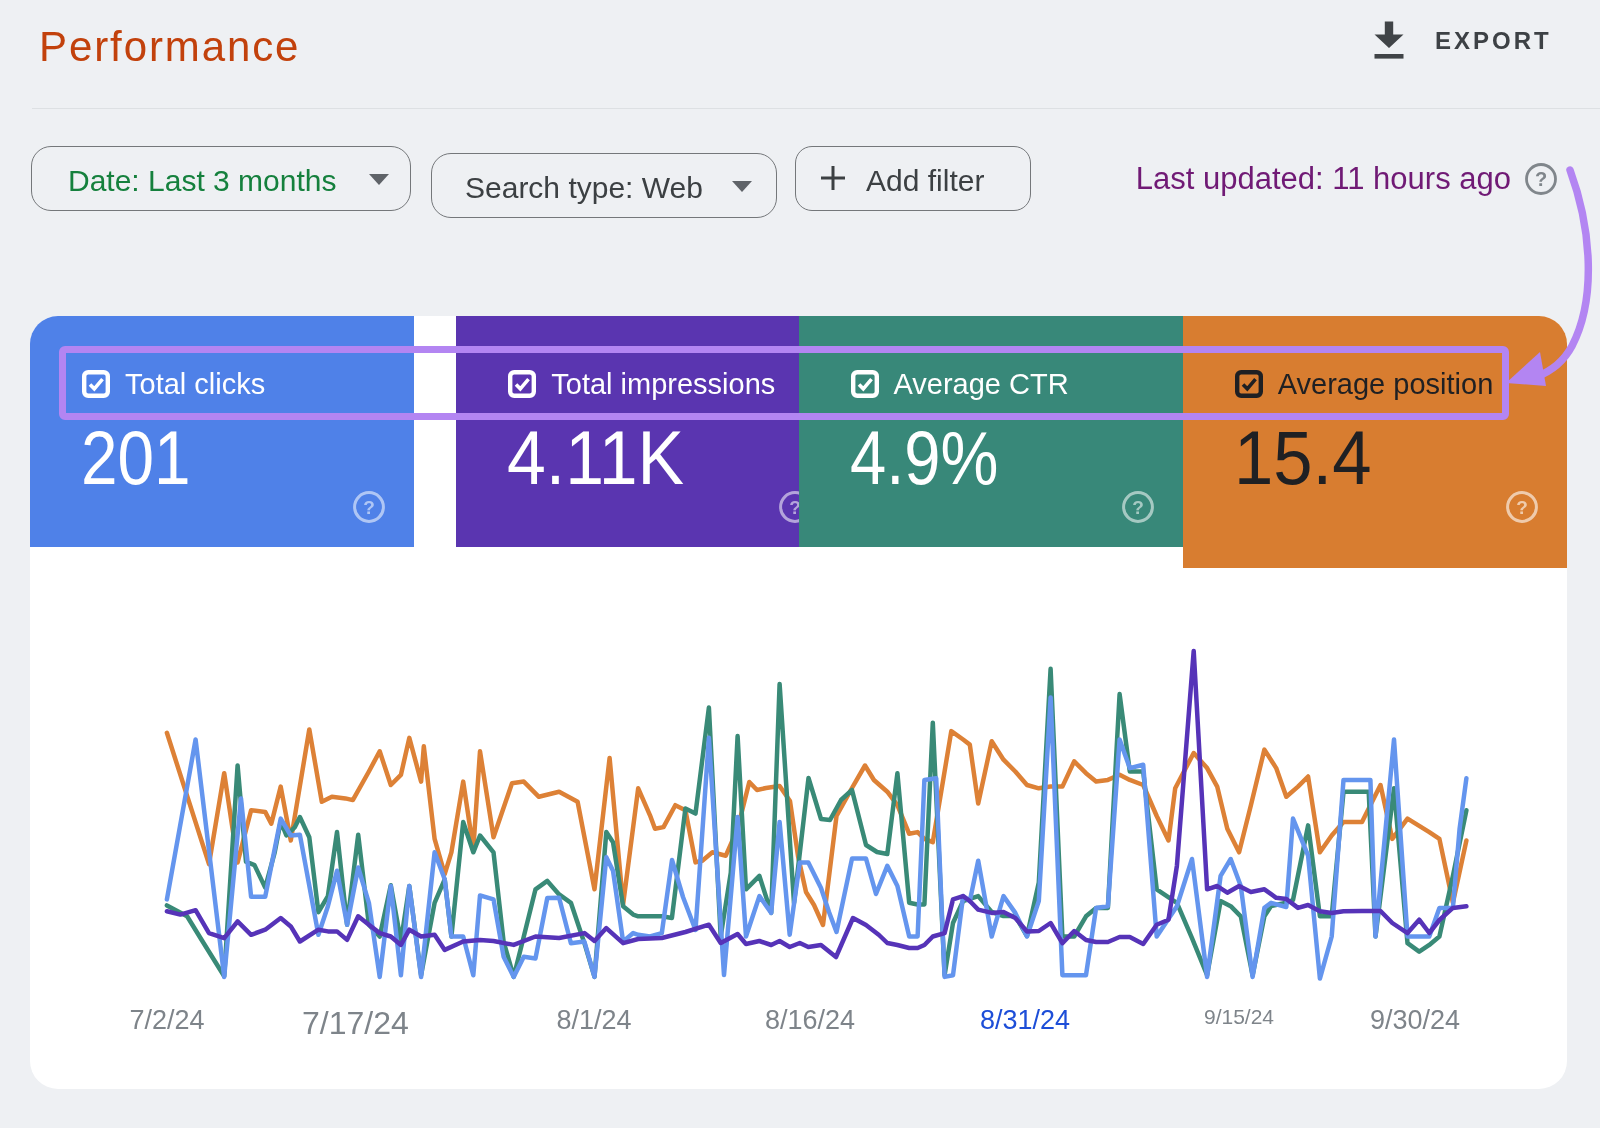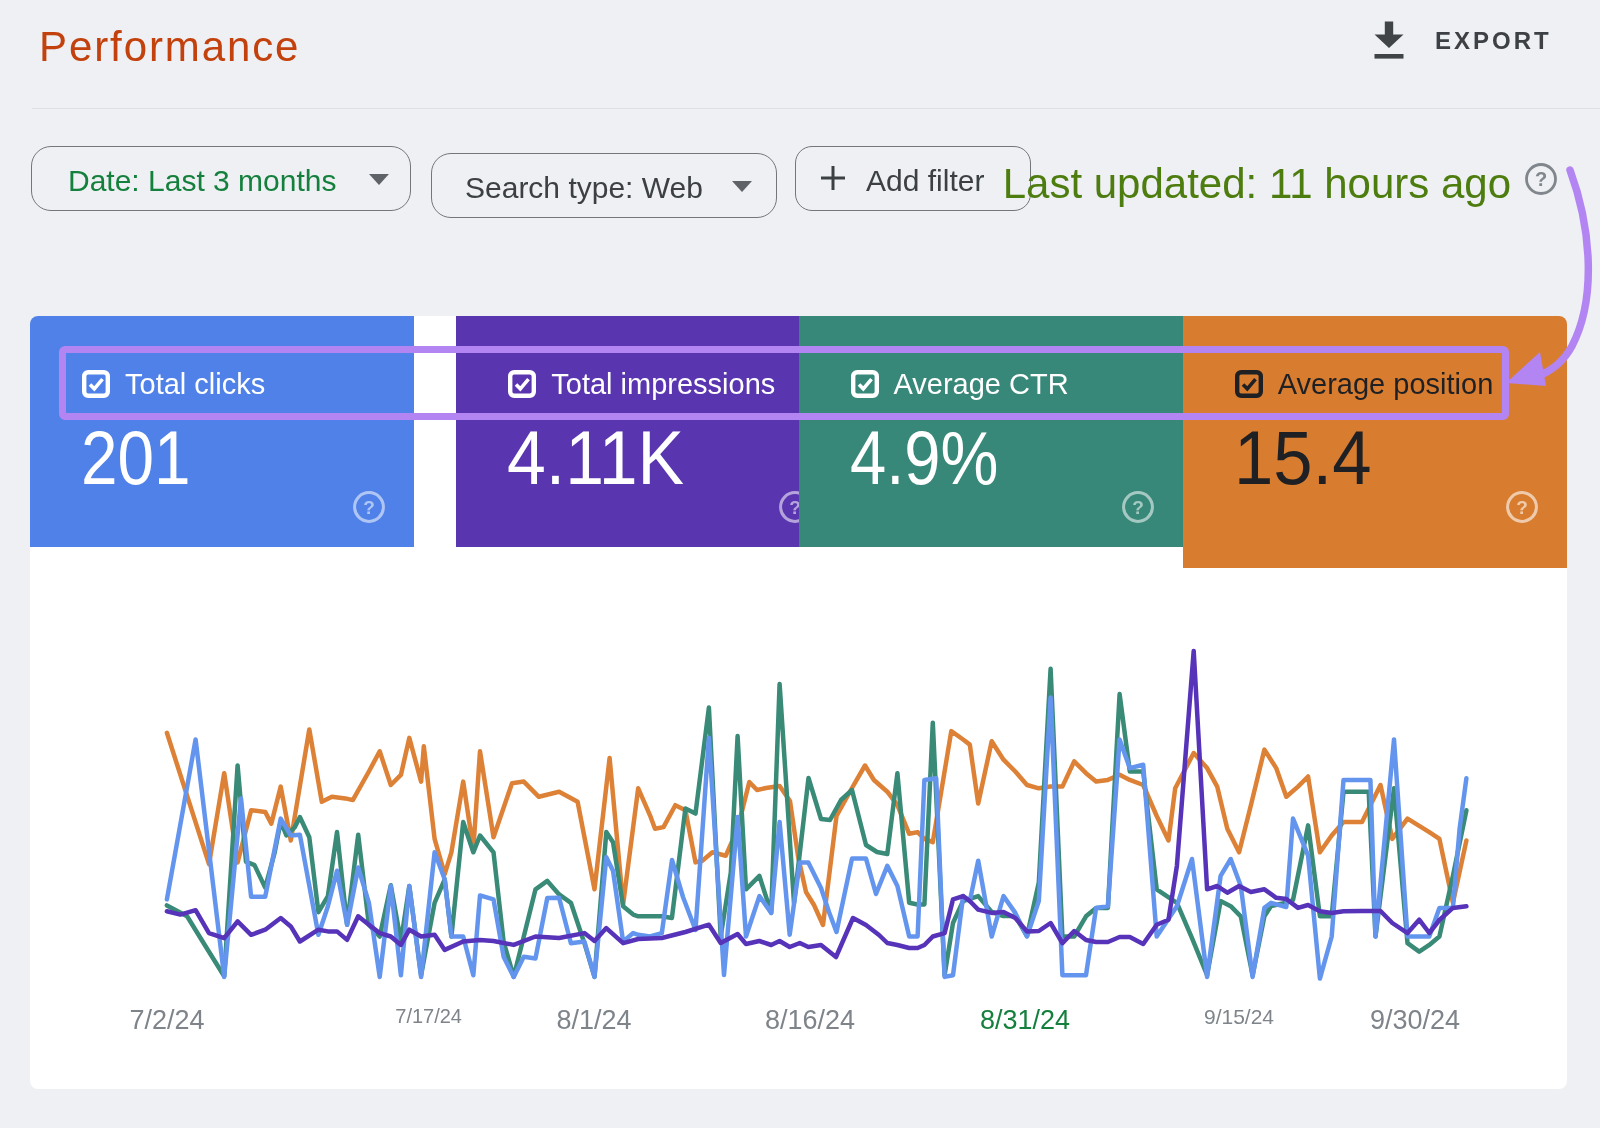--- a/index.html
+++ b/index.html
@@ -24,27 +24,27 @@
   <div style="position:absolute;left:33px;top:0;height:62px;line-height:67px;font-size:30px;color:#3c4043;">Search type: Web</div>
   <div style="position:absolute;left:300px;top:27px;width:0;height:0;border-left:10px solid transparent;border-right:10px solid transparent;border-top:11px solid #5f6368;"></div>
 </div>
 <div style="position:absolute;left:795px;top:146px;width:236px;height:65px;border:1.5px solid #74777a;border-radius:17px;box-sizing:border-box;">
   <svg width="30" height="30" viewBox="0 0 30 30" style="position:absolute;left:22px;top:16px;">
       <path d="M15 3 v24 M3 15 h24" stroke="#3c4043" stroke-width="3"></path>
     </svg>
   <div style="position:absolute;left:70px;top:0;height:62px;line-height:67px;font-size:30px;color:#3c4043;">Add filter</div>
 </div>
 
-<div style="position:absolute;right:89px;top:163px;font-size:42px;line-height:1;color:#4d7c0f;white-space:nowrap;text-align:center;">Last updated: 11 hours ago</div>
+<div style="position:absolute;right:89px;top:163px;font-size:31px;line-height:1;color:#701a75;white-space:nowrap;text-align:center;">Last updated: 11 hours ago</div>
 <svg width="34" height="34" viewBox="0 0 34 34" style="position:absolute;left:1524px;top:162px;">
     <circle cx="17" cy="17" r="14.5" fill="none" stroke="#80868b" stroke-width="2.8"></circle>
     <text x="17" y="24" font-size="20" font-weight="bold" fill="#80868b" text-anchor="middle" font-family="Liberation Sans, sans-serif">?</text>
   </svg>
 
-<div style="position:absolute;left:30px;top:316px;width:1537px;height:773px;border-radius:8px;background:#ffffff;overflow:hidden;">
+<div style="position:absolute;left:30px;top:316px;width:1537px;height:773px;border-radius:28px;background:#ffffff;overflow:hidden;">
 <div style="position:absolute;left:0.00px;top:0;width:384.25px;height:231px;background:#4f81e8;">
   <div style="position:absolute;left:52px;top:54px;"><svg width="28" height="28" viewBox="0 0 28 28">
           <rect x="2.2" y="2.2" width="23.6" height="23.6" rx="4" fill="none" stroke="#ffffff" stroke-width="4.4"></rect>
           <path d="M8 14.5 L12.3 18.8 L20.5 9.2" fill="none" stroke="#ffffff" stroke-width="3.6"></path>
         </svg></div>
   <div style="position:absolute;left:95px;top:53px;height:30px;line-height:30px;font-size:29px;color:#ffffff;white-space:nowrap;">Total clicks</div>
   <div style="position:absolute;left:51px;top:104px;height:76px;line-height:76px;font-size:76px;color:#ffffff;transform:scaleX(0.864);transform-origin:left top;white-space:nowrap;">201</div>
   <div style="position:absolute;left:323px;top:175px;"><svg width="32" height="32" viewBox="0 0 32 32" style="opacity:0.55">
           <circle cx="16" cy="16" r="14.4" fill="none" stroke="#ffffff" stroke-width="3"></circle>
           <text x="16" y="22.5" font-family="Liberation Sans, sans-serif" font-size="19" font-weight="bold" fill="#ffffff" text-anchor="middle">?</text>
@@ -86,24 +86,24 @@
           <text x="16" y="22.5" font-family="Liberation Sans, sans-serif" font-size="19" font-weight="bold" fill="#ffffff" text-anchor="middle">?</text>
         </svg></div>
 </div>
 <svg width="1537" height="542" viewBox="0 0 1537 542" style="position:absolute;left:0;top:231px;">
 <polyline points="136.9,185.8 179.0,317.1 194.2,226.2 207.6,315.4 221.1,263.2 235.2,264.9 241.3,276.7 250.7,239.6 260.8,293.5 279.3,182.4 291.8,254.8 301.9,249.8 315.4,251.4 322.8,253.1 338.9,224.5 349.7,204.3 360.8,238.0 370.9,227.9 379.3,190.9 391.1,234.6 393.8,199.3 404.6,291.9 414.7,327.2 421.4,305.3 433.2,234.6 443.3,301.9 450.0,204.3 463.5,290.2 482.0,236.3 493.8,234.6 508.9,249.8 529.1,244.7 547.6,254.8 564.5,342.3 579.6,211.0 593.1,357.5 608.2,241.3 620.0,268.3 625.0,281.8 633.5,280.1 645.3,258.2 655.4,263.2 665.5,315.4 672.3,313.7 682.4,305.3 695.8,308.7 707.6,281.8 719.3,235.0 727.0,243.0 736.1,241.0 749.6,239.0 760.0,254.0 768.0,309.0 776.0,345.0 784.0,358.0 793.0,378.0 806.5,269.0 822.0,241.0 835.0,218.5 843.9,233.0 857.3,244.7 867.4,258.2 879.2,286.8 887.6,285.1 894.4,291.9 902.8,295.2 921.3,184.1 933.1,192.5 939.8,197.6 948.2,256.5 961.7,194.2 973.5,212.7 985.3,224.5 997.0,238.0 1008.8,241.3 1020.6,239.6 1032.4,239.6 1044.2,214.4 1056.0,226.2 1066.1,234.6 1077.9,232.9 1089.6,227.8 1099.8,232.9 1113.2,238.0 1126.7,269.0 1138.5,293.5 1145.2,241.3 1163.7,206.0 1177.1,221.1 1187.2,239.6 1197.3,281.8 1209.1,305.3 1220.9,258.2 1234.4,202.6 1246.2,221.1 1256.3,249.8 1268.0,239.6 1278.1,229.5 1289.9,305.3 1301.7,288.5 1313.5,275.0 1332.0,275.0 1350.5,238.0 1362.3,291.9 1377.5,271.6 1399.3,285.1 1409.4,291.9 1422.9,355.8 1436.4,293.5" fill="none" stroke="#dd8136" stroke-width="4.5" stroke-linejoin="round" stroke-linecap="round"></polyline>
 <polyline points="136.9,358.4 157.1,369.3 170.6,391.2 194.2,429.2 207.6,218.4 216.0,314.7 224.5,318.1 235.2,340.6 244.7,305.3 250.7,274.3 256.4,288.5 264.9,280.1 269.9,270.0 279.3,290.2 288.4,365.2 297.9,349.1 307.0,285.1 317.1,377.7 328.2,287.8 338.9,377.7 349.7,389.5 360.8,338.3 370.9,394.5 379.3,339.0 391.1,428.2 404.6,355.8 414.7,332.3 421.4,389.5 433.2,275.0 443.3,305.3 450.0,288.5 463.5,305.3 473.6,394.5 483.7,429.9 493.8,389.5 505.5,342.3 517.3,333.9 529.1,347.4 540.9,355.8 554.4,396.2 564.5,429.9 576.3,285.1 583.0,295.2 593.1,359.2 603.2,367.6 608.2,369.3 620.0,369.3 631.8,369.3 641.9,371.0 655.4,261.5 665.5,266.6 678.9,160.5 690.7,389.5 700.8,325.5 707.6,189.1 716.0,342.3 729.4,328.9 741.2,365.9 749.6,137.0 764.0,356.0 778.5,231.0 791.0,272.0 800.0,273.0 811.0,253.0 822.0,243.0 836.0,298.0 847.0,305.0 857.3,307.0 867.4,226.2 879.2,355.8 887.6,357.5 894.4,357.5 902.8,175.7 914.6,428.2 923.0,376.0 933.1,354.0 948.2,349.1 961.7,365.0 973.5,369.0 985.3,369.0 997.0,389.0 1008.8,335.6 1020.6,121.8 1032.4,389.5 1044.2,389.5 1056.0,369.3 1066.1,360.9 1077.9,360.9 1089.6,147.1 1099.8,224.5 1113.2,224.5 1126.7,342.3 1146.9,355.8 1162.0,391.2 1177.1,428.2 1190.6,354.1 1200.7,359.2 1210.8,369.3 1222.6,428.2 1234.4,369.3 1241.1,359.0 1256.3,355.8 1263.0,353.0 1278.1,278.4 1289.9,369.3 1301.7,369.3 1313.5,244.7 1318.5,244.7 1338.7,244.7 1345.5,389.5 1364.0,241.3 1377.5,396.2 1389.2,404.6 1399.3,397.9 1409.4,389.5 1422.9,328.9 1436.4,263.2" fill="none" stroke="#398a77" stroke-width="4.5" stroke-linejoin="round" stroke-linecap="round"></polyline>
 <polyline points="136.9,352.4 165.6,192.5 194.2,429.9 211.0,251.5 221.1,349.8 235.2,349.8 250.7,271.6 260.8,288.5 269.9,287.8 288.4,387.8 297.9,359.2 307.0,323.8 317.1,377.7 328.2,320.5 338.9,355.8 349.7,429.9 360.8,339.0 370.9,428.2 379.3,339.0 391.1,429.9 404.6,305.3 414.7,332.3 421.4,389.5 433.2,389.5 443.3,428.2 450.0,348.4 463.5,352.4 473.6,409.7 483.7,429.9 493.8,409.7 505.5,411.4 517.3,351.0 529.1,350.8 540.9,396.2 554.4,394.5 564.5,429.9 576.3,310.3 583.0,323.8 593.1,394.5 603.2,386.1 608.2,387.8 620.0,389.5 631.8,386.1 642.0,313.0 653.0,350.0 665.5,383.0 678.9,190.8 694.0,428.0 707.6,270.0 716.0,389.5 729.4,349.1 741.2,365.9 749.6,275.0 759.7,387.8 769.8,315.4 778.3,315.4 791.0,341.0 799.0,365.0 806.5,385.0 822.0,311.6 836.0,311.6 846.0,347.0 857.3,318.8 867.4,339.0 879.2,389.5 887.6,389.5 894.4,232.9 906.2,231.2 914.6,429.9 923.0,428.2 933.1,349.1 939.8,354.1 948.2,313.7 961.7,389.5 973.5,349.1 985.3,365.9 997.0,389.5 1008.8,354.1 1020.6,150.4 1032.4,428.2 1044.2,428.2 1056.0,428.2 1066.1,360.9 1077.9,359.2 1089.6,192.5 1099.8,221.1 1113.2,217.7 1126.7,389.5 1146.9,359.2 1162.0,312.0 1177.1,429.9 1190.6,328.9 1200.7,312.0 1210.8,339.0 1222.6,429.9 1234.4,360.9 1241.1,355.8 1256.3,360.0 1263.0,271.6 1278.1,308.7 1289.9,431.6 1301.7,389.5 1313.5,232.9 1318.5,232.9 1340.4,232.9 1345.5,389.5 1364.0,192.5 1377.5,389.5 1389.2,389.5 1399.3,389.5 1409.4,360.9 1422.9,360.9 1429.6,281.8 1436.4,231.2" fill="none" stroke="#6495ee" stroke-width="4.5" stroke-linejoin="round" stroke-linecap="round"></polyline>
 <polyline points="136.9,364.2 150.4,367.6 165.6,363.2 179.0,386.1 194.2,391.2 207.6,374.3 221.1,387.8 235.2,382.7 250.7,371.0 260.8,379.4 269.9,394.5 288.4,382.7 297.9,384.4 307.0,384.4 317.1,392.9 328.2,369.3 338.9,377.7 349.7,386.1 360.8,389.5 370.9,397.9 379.3,382.7 391.1,389.5 404.6,387.8 414.7,402.9 433.2,394.5 450.0,392.9 463.5,394.0 483.7,397.9 505.5,389.5 529.1,391.0 554.4,386.1 564.5,394.0 576.3,381.1 593.1,396.2 608.2,392.0 631.8,391.0 655.4,385.0 678.9,377.7 690.7,396.0 707.6,387.0 716.0,397.0 729.4,394.0 741.2,398.0 749.6,394.0 759.7,400.0 769.8,396.0 778.3,400.0 791.0,398.0 806.0,410.0 823.0,371.0 836.0,378.0 849.0,388.0 857.3,396.0 867.4,398.0 879.2,401.0 887.6,401.0 894.4,398.0 902.8,389.5 914.6,386.1 923.0,352.4 933.1,349.1 939.8,354.0 948.2,362.6 961.7,365.9 973.5,365.0 985.3,371.0 997.0,384.4 1008.8,384.0 1020.6,376.0 1032.4,396.2 1044.2,384.0 1056.0,393.0 1066.1,395.0 1077.9,395.0 1089.6,390.0 1099.8,390.0 1113.2,397.0 1126.7,377.7 1138.5,372.7 1146.9,318.8 1163.7,104.0 1177.1,342.3 1187.2,339.0 1197.3,345.7 1209.1,339.0 1220.9,345.0 1234.4,342.3 1246.2,350.8 1256.3,352.0 1268.0,360.9 1278.1,358.0 1289.9,364.2 1301.7,366.0 1313.5,364.2 1332.0,364.0 1350.5,364.0 1362.3,376.0 1377.5,386.1 1389.2,372.7 1399.3,386.0 1409.4,373.0 1422.9,360.9 1436.4,359.2" fill="none" stroke="#5633b8" stroke-width="4.5" stroke-linejoin="round" stroke-linecap="round"></polyline>
 </svg>
 <div style="position:absolute;left:57px;top:689px;width:160px;text-align:center;font-size:27px;color:#7e848a;">7/2/24</div>
-<div style="position:absolute;left:272px;top:689px;width:160px;text-align:right;font-size:20px;color:#7e848a;">7/17/24</div>
+<div style="position:absolute;left:272px;top:689px;width:160px;text-align:left;font-size:32px;color:#7e848a;">7/17/24</div>
 <div style="position:absolute;left:484px;top:689px;width:160px;text-align:center;font-size:27px;color:#7e848a;">8/1/24</div>
 <div style="position:absolute;left:700px;top:689px;width:160px;text-align:center;font-size:27px;color:#7e848a;">8/16/24</div>
-<div style="position:absolute;left:915px;top:689px;width:160px;text-align:center;font-size:27px;color:#15803d;">8/31/24</div>
+<div style="position:absolute;left:915px;top:689px;width:160px;text-align:center;font-size:27px;color:#1d4ed8;">8/31/24</div>
 <div style="position:absolute;left:1129px;top:689px;width:160px;text-align:center;font-size:21px;color:#7e848a;">9/15/24</div>
 <div style="position:absolute;left:1340px;top:689px;width:160px;text-align:left;font-size:27px;color:#7e848a;">9/30/24</div>
 </div>
 
 <div style="position:absolute;left:59px;top:345.5px;width:1450px;height:74px;border:7.5px solid #b385f2;border-radius:6px;box-sizing:border-box;"></div>
 
 <svg width="120" height="260" viewBox="0 0 120 260" style="position:absolute;left:1480px;top:150px;">
 <path d="M90 20 C 112 80, 116 150, 92 196 C 84 211, 72 221, 56 227" fill="none" stroke="#b385f2" stroke-width="7.5" stroke-linecap="round"></path>
 <path d="M26 233 L60 202 L66 236 Z" fill="#b385f2"></path>
 </svg>

